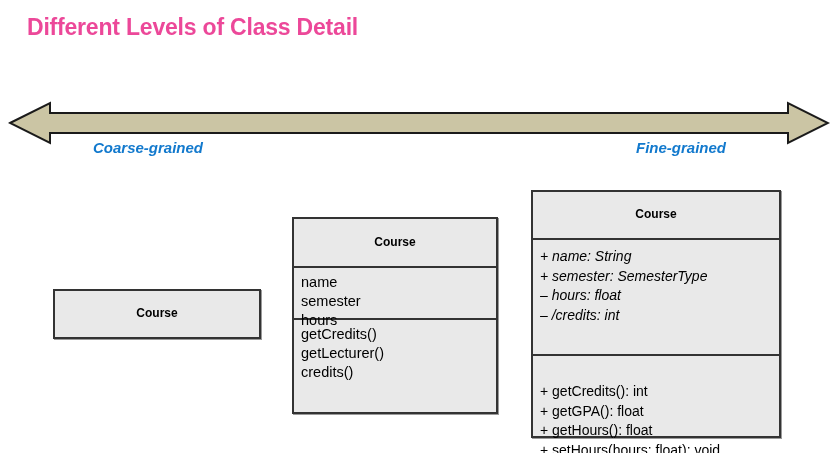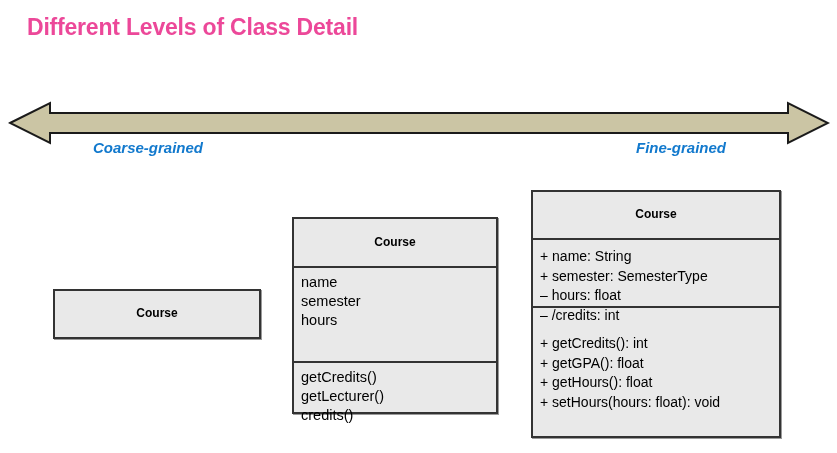--- a/index.html
+++ b/index.html
@@ -97,32 +97,32 @@
   }
 
   
   #box-medium {
     left: 292px;
     top: 217px;
     width: 206px;
     height: 197px;
   }
   #box-medium .sec-name    { height: 47px; display:flex; align-items:center; justify-content:center; }
-  #box-medium .sec-attrs   { height: 95px; }
+  #box-medium .sec-attrs   { height: 52px; }
   #box-medium .sec-methods { height: 76px; }
 
   
   #box-detailed {
     left: 531px;
     top: 190px;
     width: 250px;
     height: 248px;
   }
   #box-detailed .sec-name    { height: 46px; display:flex; align-items:center; justify-content:center; }
-  #box-detailed .sec-attrs   { height: 68px; }
+  #box-detailed .sec-attrs   { height: 116px; font-style: italic; }
   #box-detailed .sec-methods { height: 110px; }
   #box-detailed .uml-line { font-size: 14px; line-height: 19.5px; }
   #box-detailed .sec-methods .uml-line { line-height: 19.5px; }
   #box-detailed .sec-attrs { padding-top: 7px; }
   #box-detailed .sec-methods { padding-top: 26px; }
 </style>
 </head>
 <body>
 
 <div class="slide-title">Different Levels of Class Detail</div>

